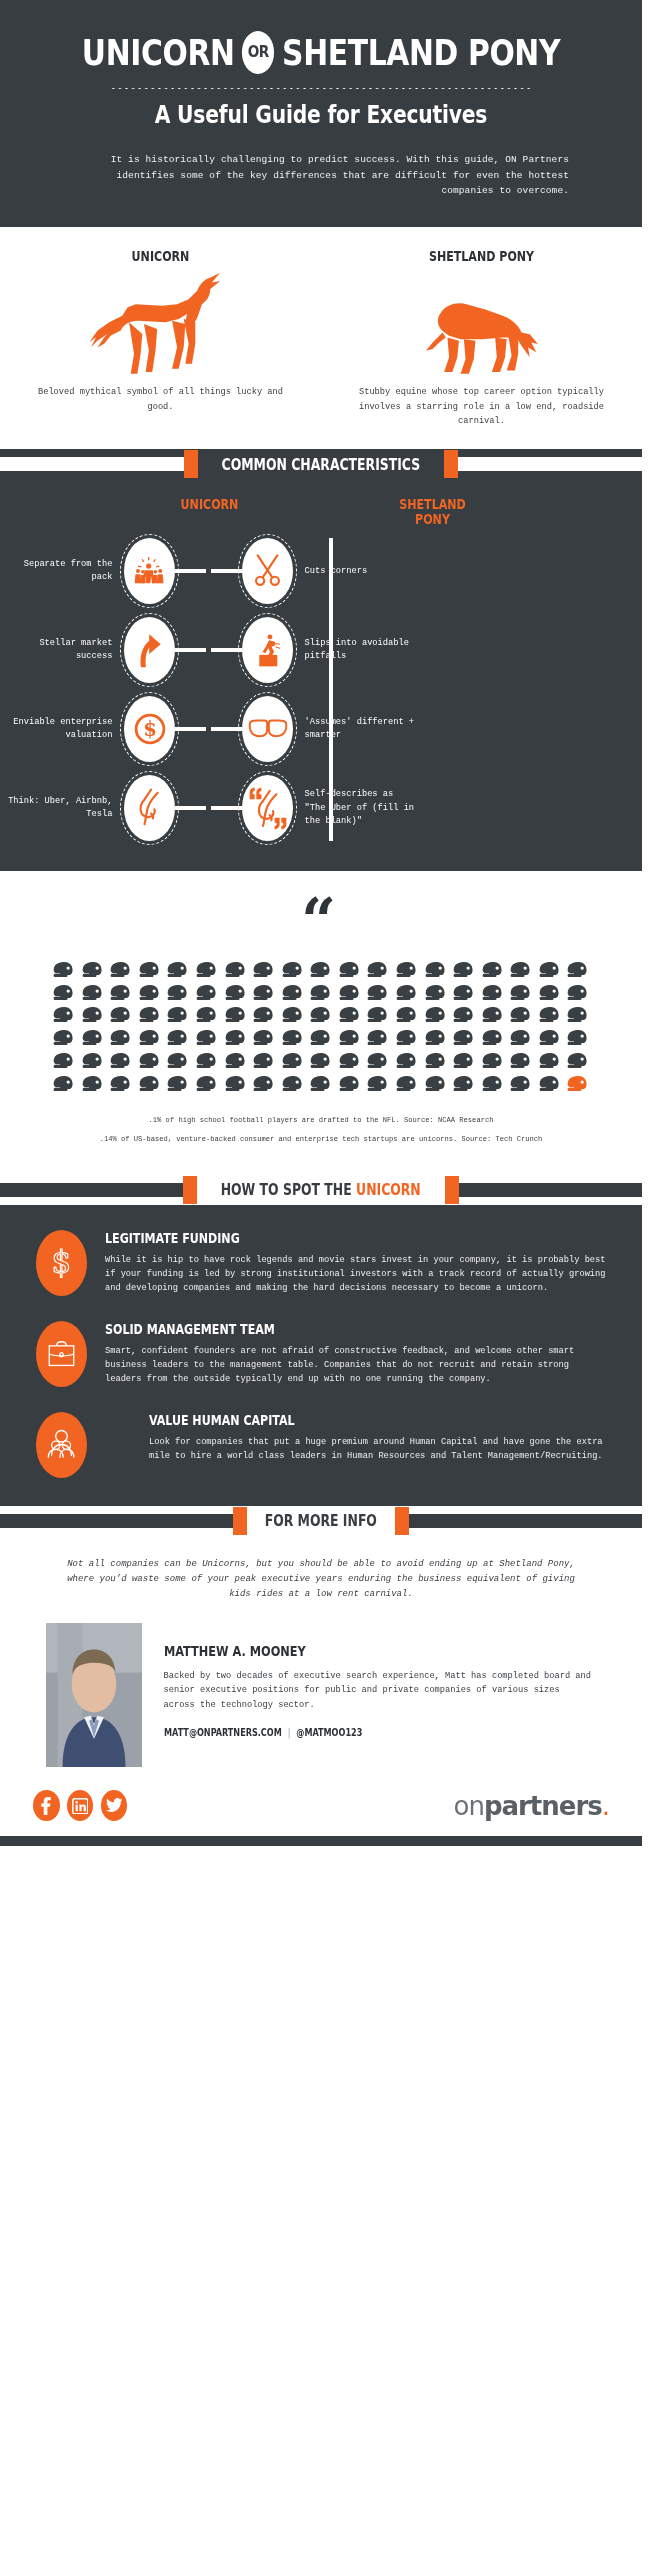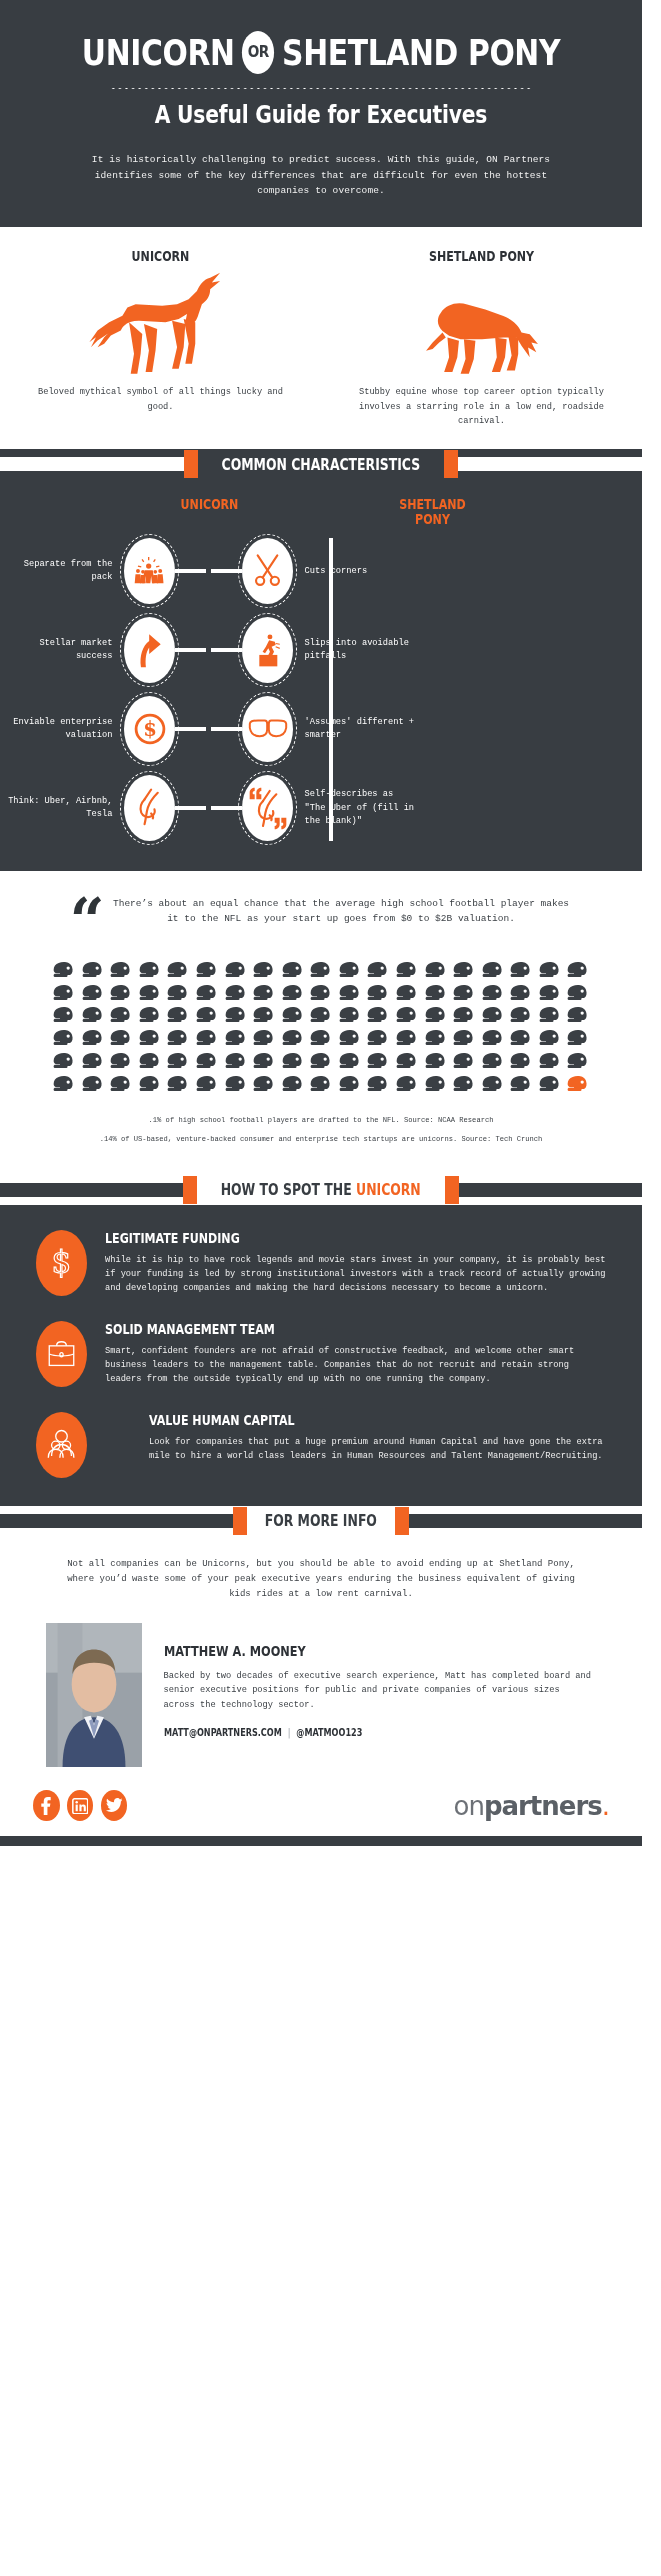--- a/index.html
+++ b/index.html
@@ -53,21 +53,21 @@
     font-size: 25px;
     transform: scaleX(0.9);
     letter-spacing: -0.2px;
   }
   .hero-para {
     margin: 23px auto 0;
     width: 496px;
     font-size: 9.5px;
     line-height: 1.62;
     color: #f2f2f2;
-    text-align: center;
+    text-align: right;
     letter-spacing: 0.1px;
   }
 
   
   .compare { display: flex; padding: 21.5px 0 21.5px; }
   .compare-col { flex: 1; text-align: center; padding: 0 23px; }
   .compare-title {
     font-family: "DejaVu Sans Condensed", "Liberation Sans Narrow", "Liberation Sans", sans-serif;
     font-weight: 700;
     font-size: 14px;
@@ -180,21 +180,21 @@
     font-weight: 700; font-size: 14px; color: #ffffff;
     transform: scaleX(0.88); transform-origin: left center;
     margin-bottom: 7.4px;
   }
   .tip-body { font-size: 8.7px; line-height: 1.62; color: #f0f0f0; }
 
   
   .footer { background: #ffffff; padding: 21.5px 0 0; }
   .footer-para {
     width: 529px; margin: 0 auto; text-align: center;
-    font-size: 9px; line-height: 1.65; color: #3a3f44;
+    font-size: 9px; line-height: 1.65; color: #3a3f44; font-style: italic;
   }
   .bio { display: flex; padding: 21.5px 46px 0; align-items: flex-start; justify-content: space-between; }
   .bio-photo {
     width: 96px; height: 144px; flex: 0 0 auto; margin-right: 21.5px;
     background: #8d9298; position: relative; overflow: hidden;
   }
   .bio-name {
     font-family: "DejaVu Sans Condensed", "Liberation Sans Narrow", "Liberation Sans", sans-serif;
     font-weight: 700; font-size: 14px; color: #2d3136;
     transform: scaleX(0.9); transform-origin: left center;
@@ -425,21 +425,20 @@
 as "The Uber of
 (fill in the
 blank)"</div>
       </div>
     </div>
   </section>
 
   <section class="quote-sec">
     <div class="quote-box">
       <span class="quote-mark">“</span>
-      <p class="quote-text">There’s about an equal chance that the average high school football player makes it to the NFL as your start up goes from $0 to $2B valuation.</p>
     </div>
 
     <div class="helmet-grid" id="helmet-grid">
         <span><svg class="helmet" viewBox="0 0 34 28">
             <path fill="#3a3f44" d="M9 3 C16 0 27 1 30 9 C32 15 31 20 27 22 L14 22 C12 22 11 21 11 19 L6 19 C3 19 1 17 1 14 C1 8 4 5 9 3 Z"></path>
             <path fill="#3a3f44" d="M4 20 C2 20 1 21 1 22.5 C1 24 2 25 4 25 L20 25 C22 25 23 24 23 22.5 C23 21 22 20 20 20 Z"></path>
             <circle cx="24" cy="11" r="2.6" fill="#ffffff"></circle>
           </svg></span>
         <span><svg class="helmet" viewBox="0 0 34 28">
             <path fill="#3a3f44" d="M9 3 C16 0 27 1 30 9 C32 15 31 20 27 22 L14 22 C12 22 11 21 11 19 L6 19 C3 19 1 17 1 14 C1 8 4 5 9 3 Z"></path>

